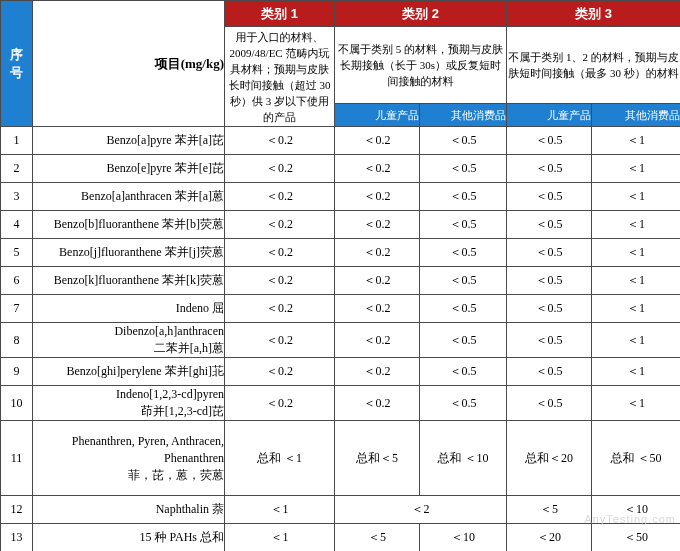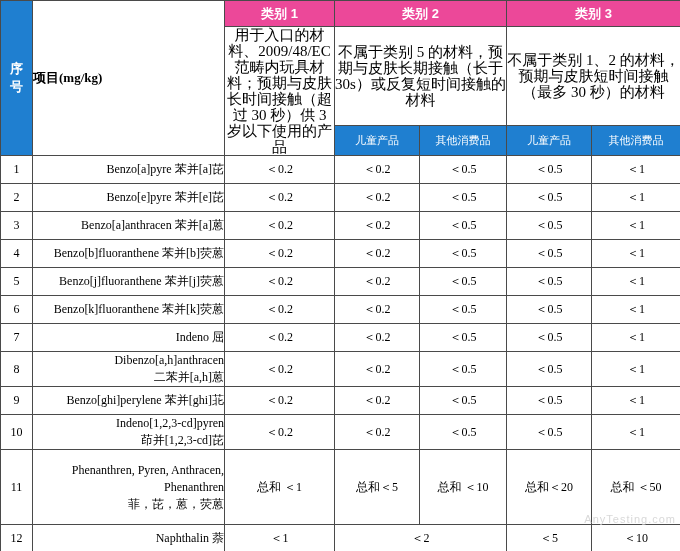--- a/index.html
+++ b/index.html
@@ -20,59 +20,59 @@
     border-collapse: collapse;
     table-layout: fixed;
   }
   table.pah-table td, table.pah-table th {
     border: 1px solid #4a4a4a;
     padding: 0;
     vertical-align: middle;
   }
   
   .hdr-cat {
-    background: #ec4899;
+    background: #b91c1c;
     color: #ffffff;
     text-align: center;
     font-size: 13px;
     font-weight: bold;
     height: 25px;
     font-family: "Liberation Sans", sans-serif;
   }
   .hdr-desc {
     background: #ffffff;
     color: #000000;
     text-align: center;
-    font-size: 15px;
+    font-size: 11px;
     line-height: 16px;
     padding: 4px 6px;
     font-family: "Liberation Serif", serif;
     height: 76px;
   }
   .hdr-sub {
     background: #1f7fd0;
     color: #ffffff;
-    text-align: center;
+    text-align: right;
     font-size: 11px;
     height: 22px;
     font-family: "Liberation Sans", sans-serif;
   }
   .hdr-seq {
     background: #1f7fd0;
     color: #ffffff;
     text-align: center;
     font-size: 13px;
     font-weight: bold;
     font-family: "Liberation Sans", sans-serif;
     line-height: 18px;
   }
   .hdr-item {
     background: #ffffff;
     color: #000000;
-    text-align: left;
+    text-align: right;
     font-size: 13px;
     font-weight: bold;
     font-family: "Liberation Serif", serif;
   }
   td.seq {
     text-align: center;
     font-size: 12px;
     height: 27px;
   }
   td.item {

